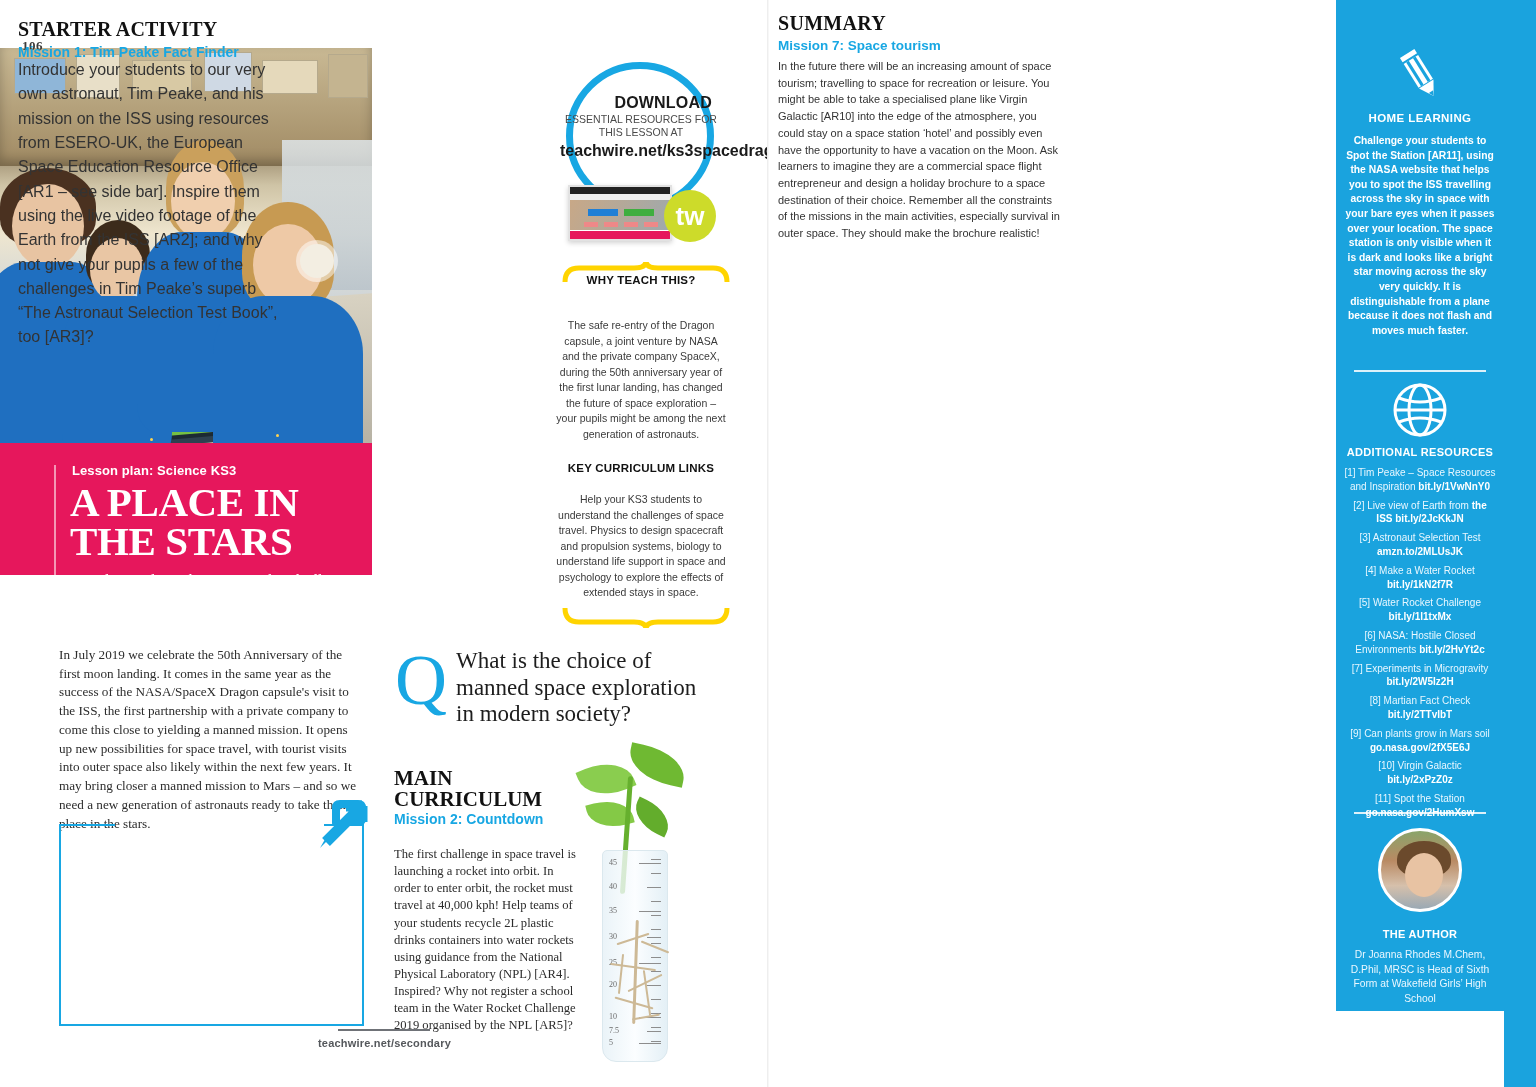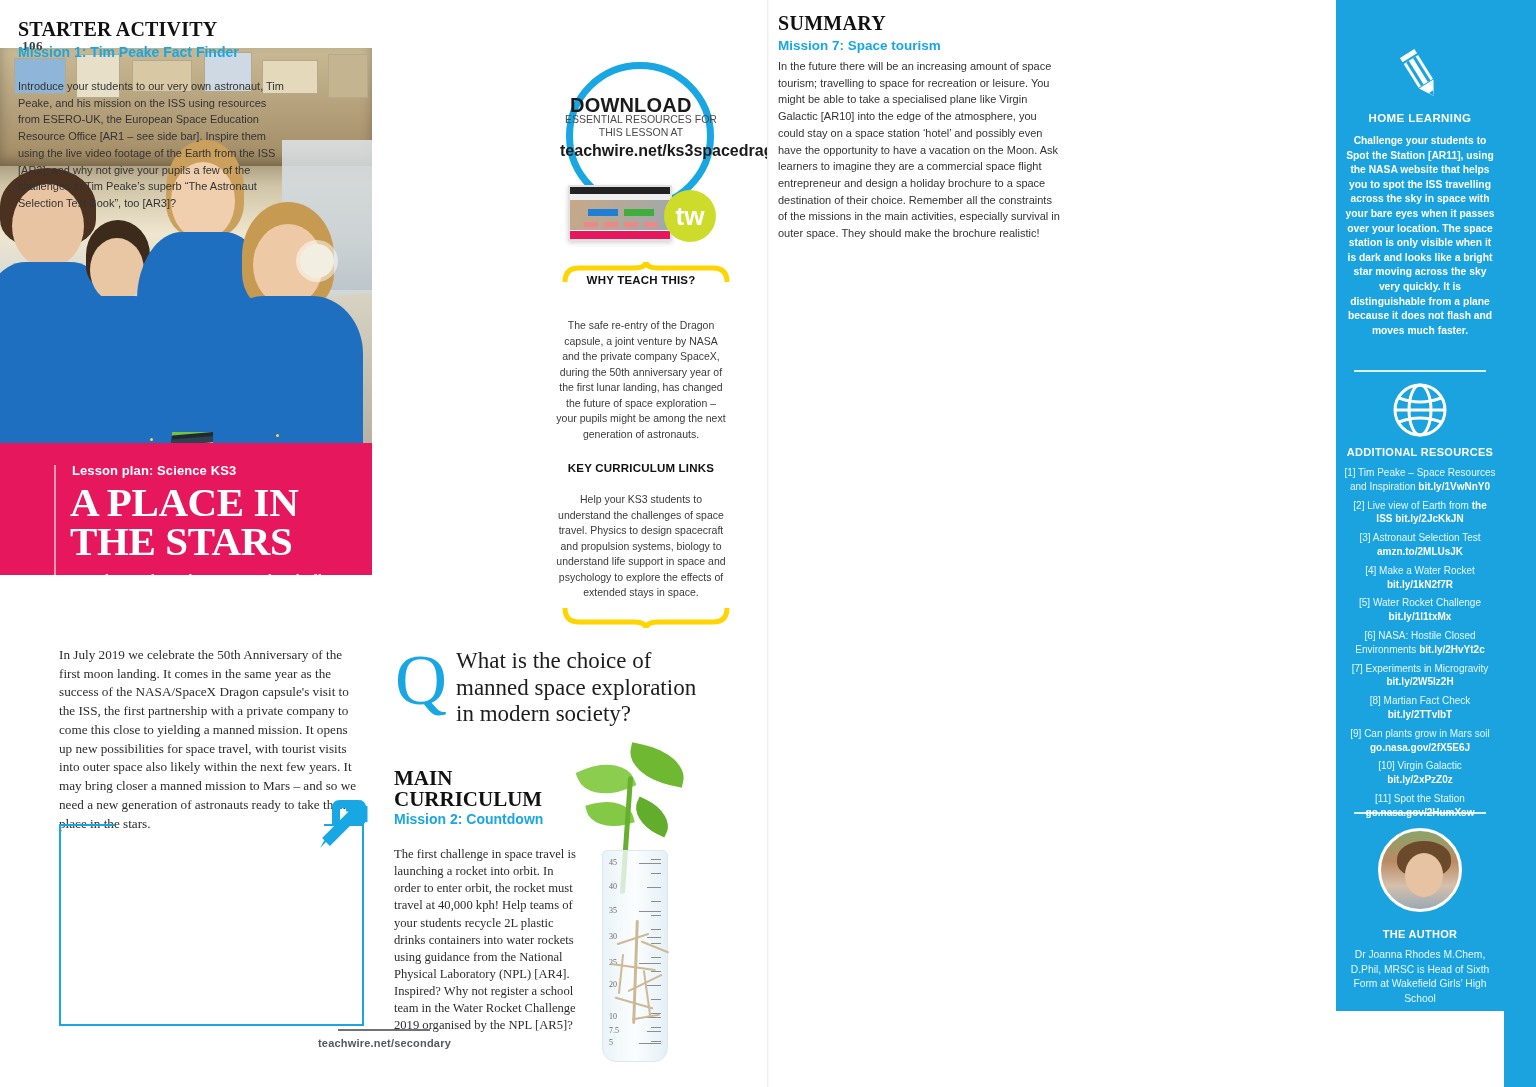--- a/index.html
+++ b/index.html
@@ -127,31 +127,31 @@
     position:absolute; left:59px; top:826px; width:305px; height:200px;
     border:2px solid #18a7e3; border-top:none;
   }
   #starter-box .topline-l { position:absolute; left:-2px; top:-2px; width:56px; height:2px; background:#18a7e3; }
   #starter-box .topline-r { position:absolute; right:-2px; top:-2px; width:40px; height:2px; background:#18a7e3; }
   #starter-title { position:absolute; left:18px; top:18px;
     font-family:"Liberation Serif", serif; font-weight:700; font-size:20px;
     letter-spacing:.2px; color:#111; }
   #starter-mission { position:absolute; left:18px; top:44px; font-size:14px;
     font-weight:700; color:#18a7e3; }
-  #starter-body { position:absolute; left:18px; top:78px; width:268px;
-    font-size:11px; line-height:1.52; color:#333; }
+  #starter-body { position:absolute; left:18px; top:58px; width:268px;
+    font-size:16px; line-height:1.52; color:#333; }
   #arrow-blue {
     position:absolute; left:316px; top:796px; width:56px; height:56px; color:#18a7e3;
   }
 
   
   #download-badge { position:absolute; left:566px; top:62px; width:148px; height:148px;
     border:7px solid #18a7e3; border-radius:50%; }
-  #dl-heading { position:absolute; left:570px; top:94px; width:142px; text-align:left;
-    font-size:20px; font-weight:700; color:#1a1a1a; letter-spacing:.2px; }
+  #dl-heading { position:absolute; left:570px; top:94px; width:142px; text-align:right;
+    font-size:16px; font-weight:700; color:#1a1a1a; letter-spacing:.2px; }
   #dl-sub { position:absolute; left:560px; top:113px; width:162px; text-align:center;
     font-size:10.5px; color:#4a4a4a; line-height:1.28; }
   #dl-url { position:absolute; left:560px; top:142px; width:162px; text-align:center;
     font-size:16px; font-weight:700; color:#1a1a1a; line-height:1.1; }
   #dl-thumb { position:absolute; left:568px; top:185px; width:104px; height:56px;
     background:#fff; border:2px solid #e2e2e2; box-shadow:0 2px 5px rgba(0,0,0,.18);
     overflow:hidden; }
   #dl-thumb .bar  { position:absolute; left:0; top:0; width:100%; height:7px; background:#222; }
   #dl-thumb .nav  { position:absolute; left:0; top:7px; width:100%; height:6px; background:#efefef; }
   #dl-thumb .img  { position:absolute; left:0; top:13px; width:100%; height:30px;

